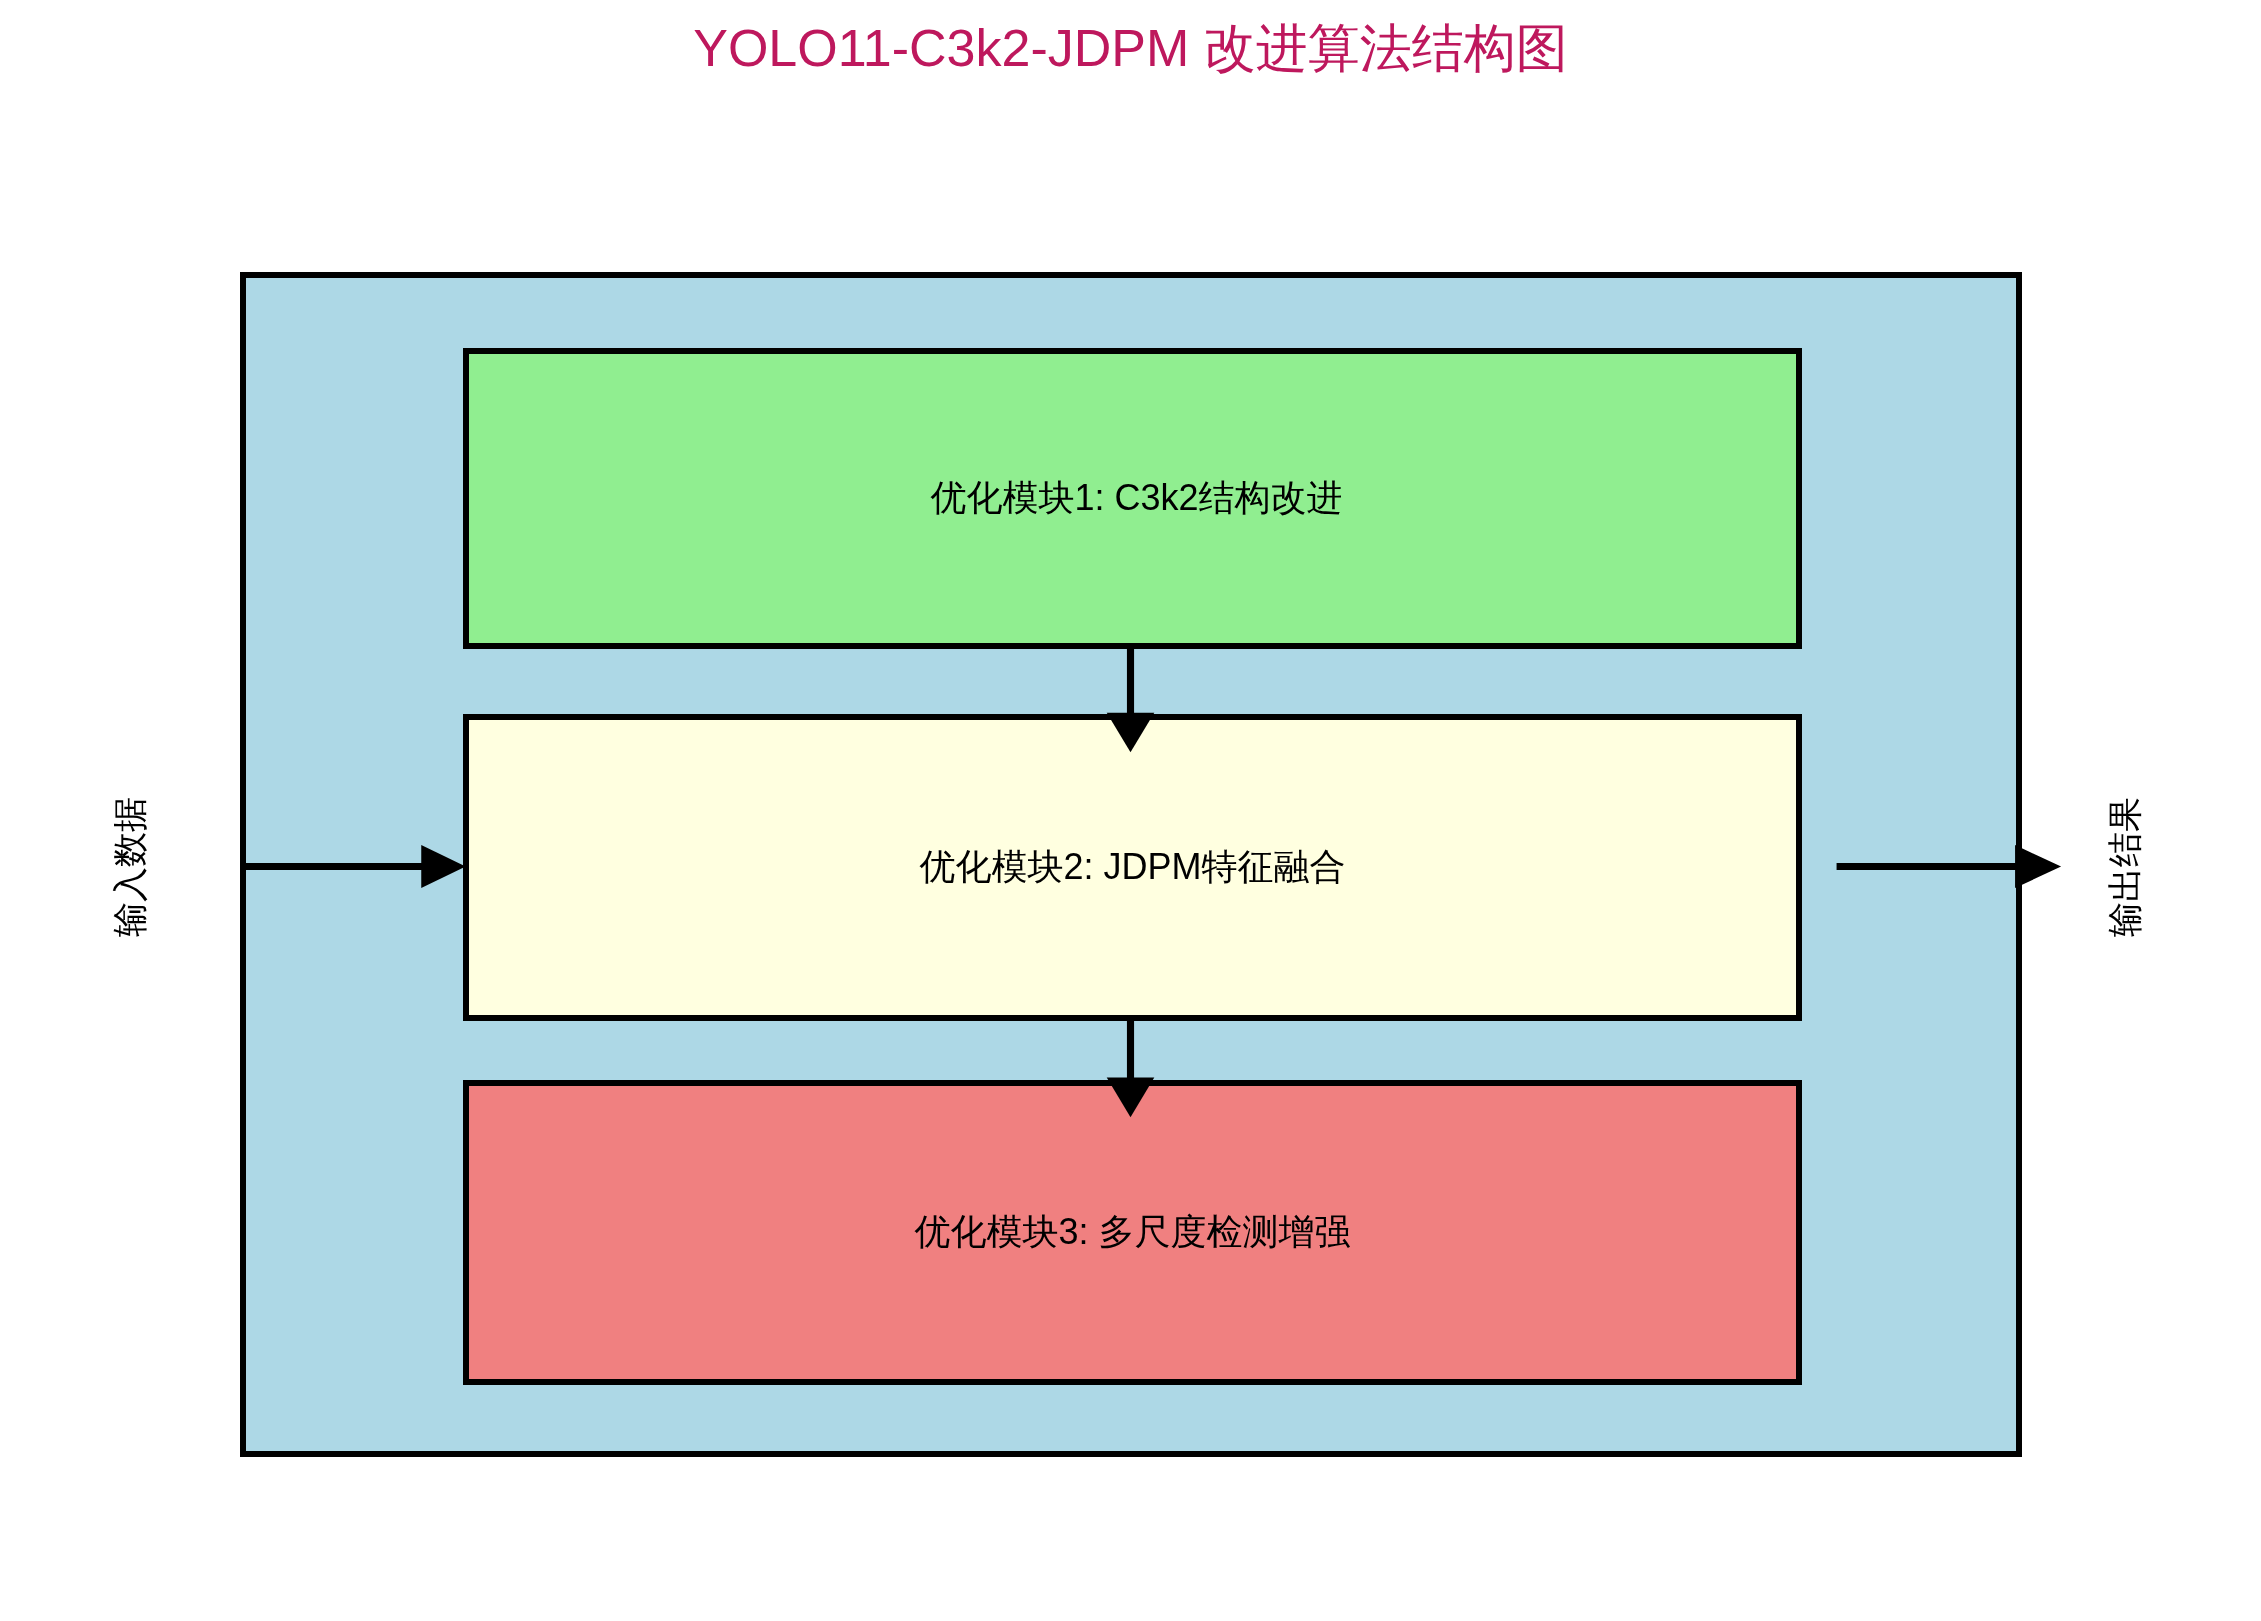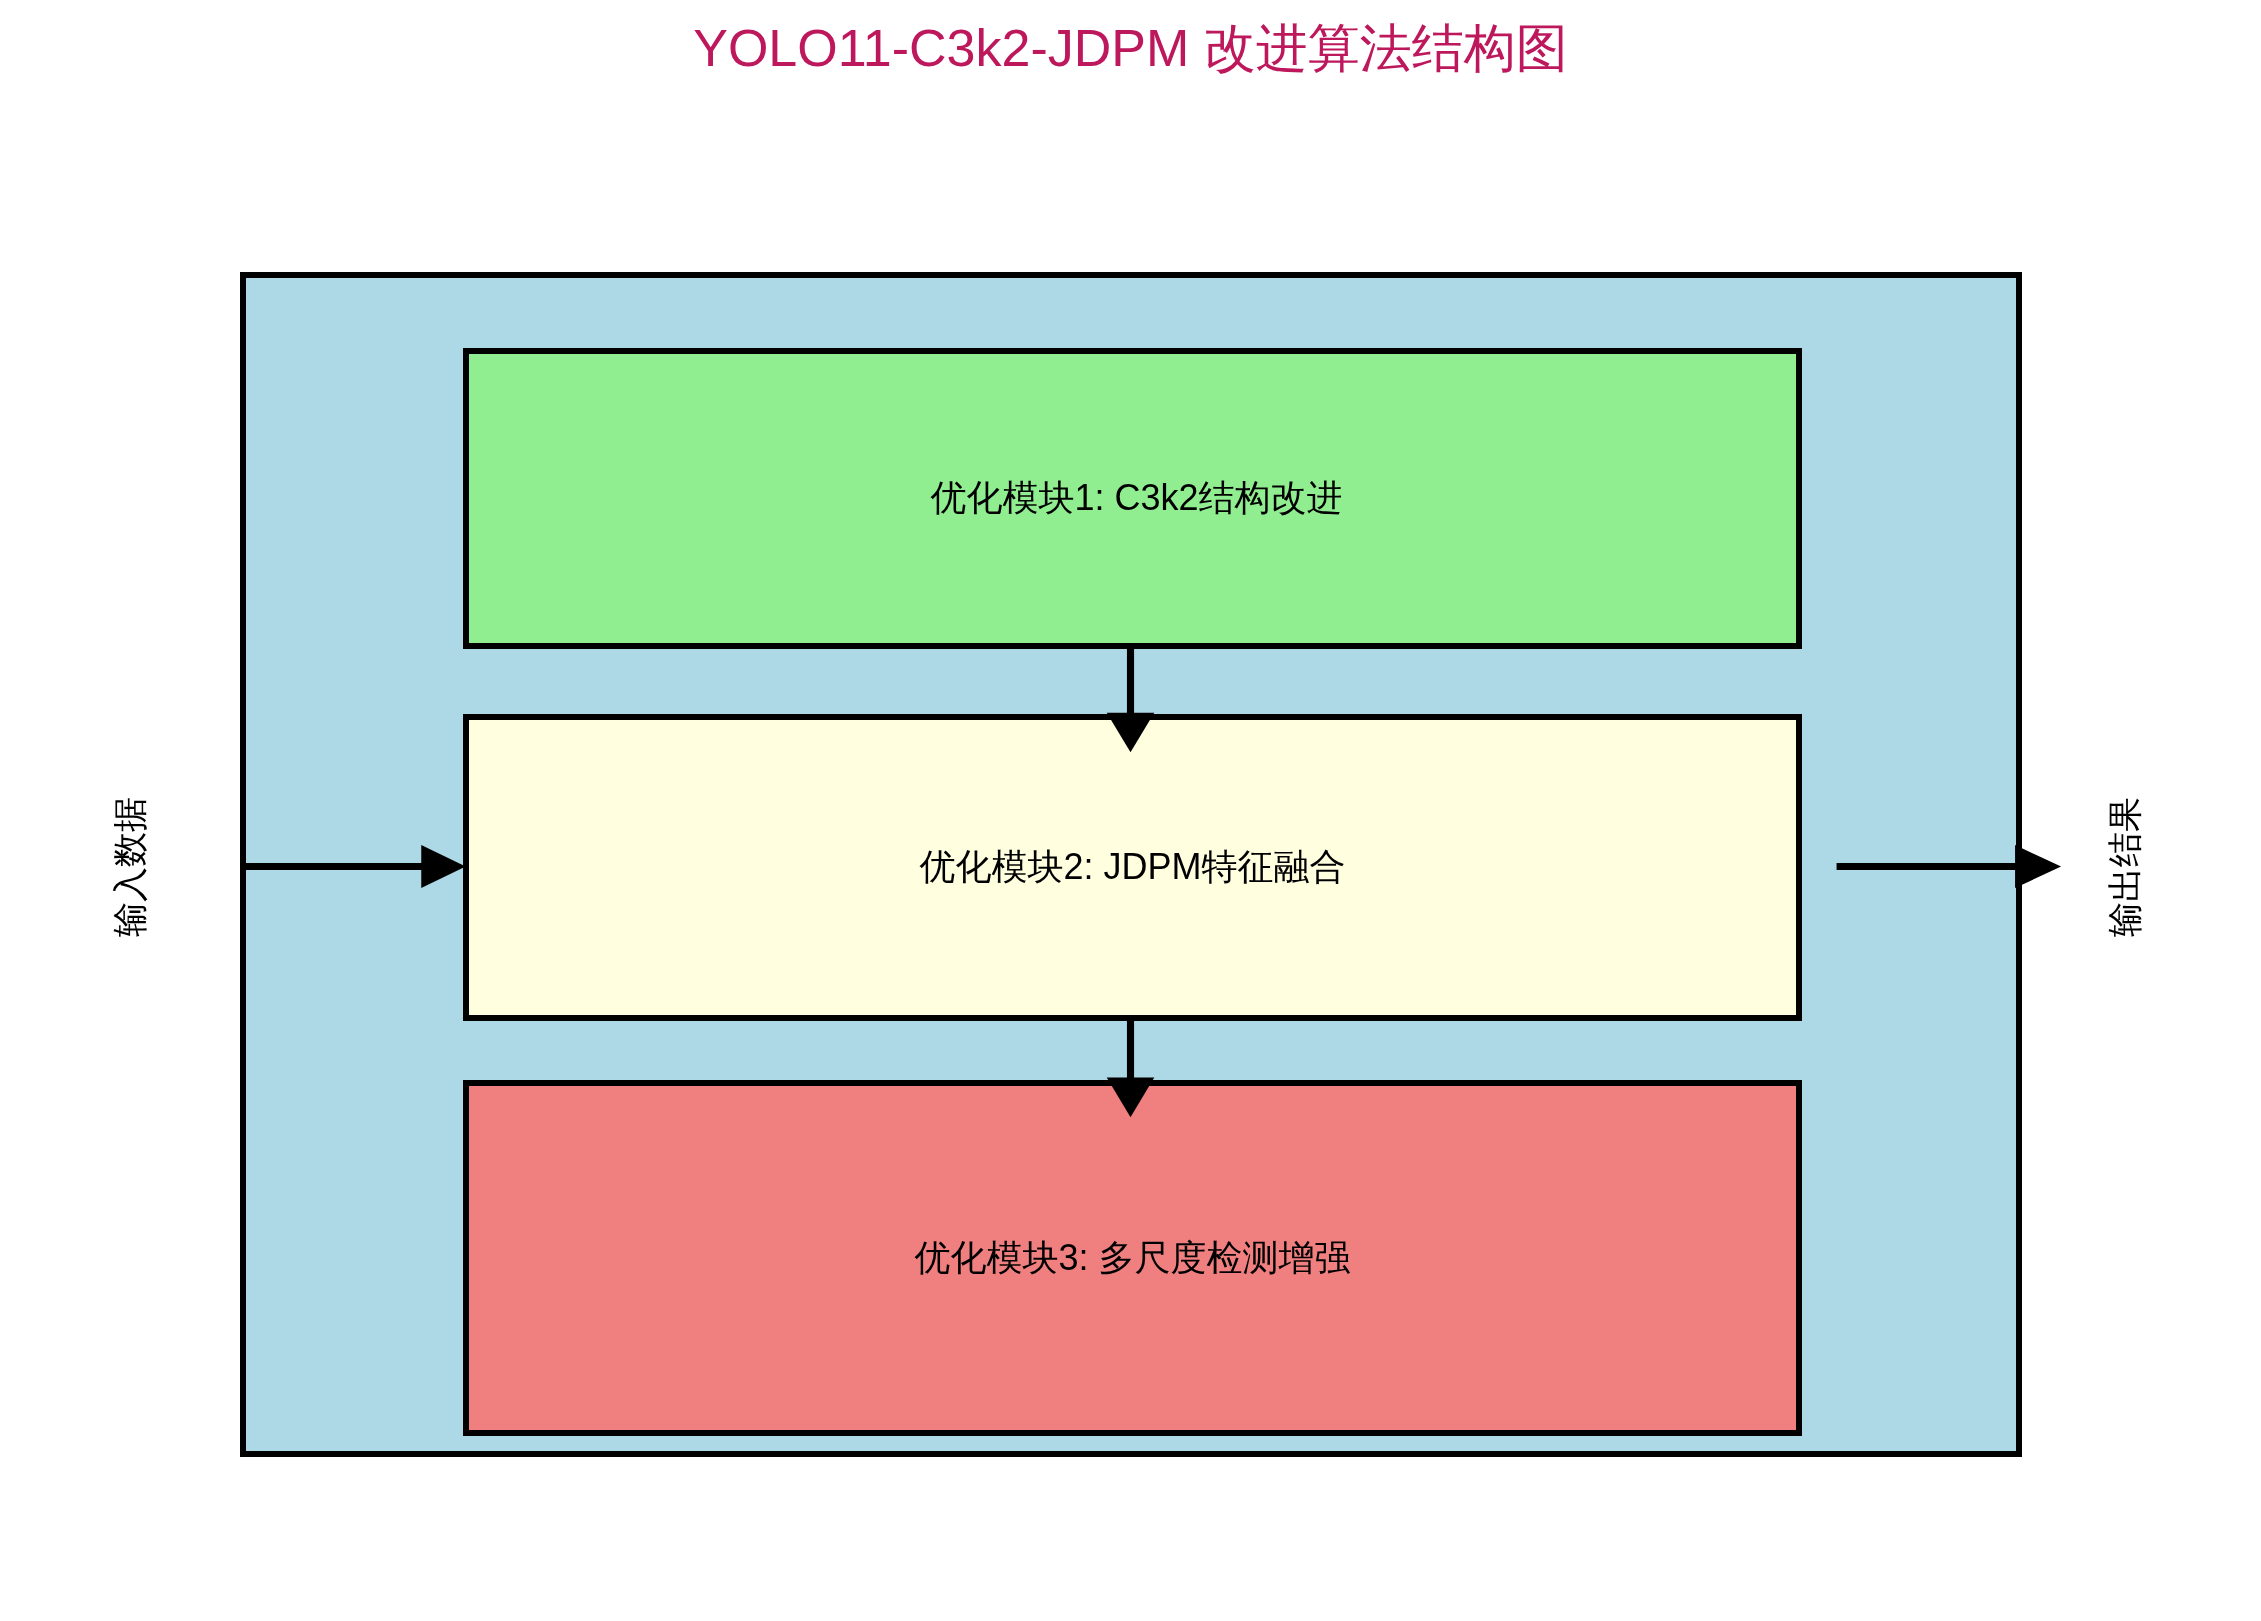--- a/index.html
+++ b/index.html
@@ -45,21 +45,21 @@
     align-items: center;
     justify-content: center;
   }
   .module-box .module-label {
     font-size: 36px;
     color: #000000;
     white-space: nowrap;
   }
   .module-1 { top: 348px;  height: 301px; }
   .module-2 { top: 714px;  height: 307px; }
-  .module-3 { top: 1080px; height: 356px; }
+  .module-3 { top: 1080px; height: 305px; }
   .side-label {
     position: absolute;
     width: 317px;
     height: 48px;
     line-height: 48px;
     text-align: center;
     font-size: 35px;
     color: #000000;
     transform: rotate(-90deg);
     transform-origin: center center;

